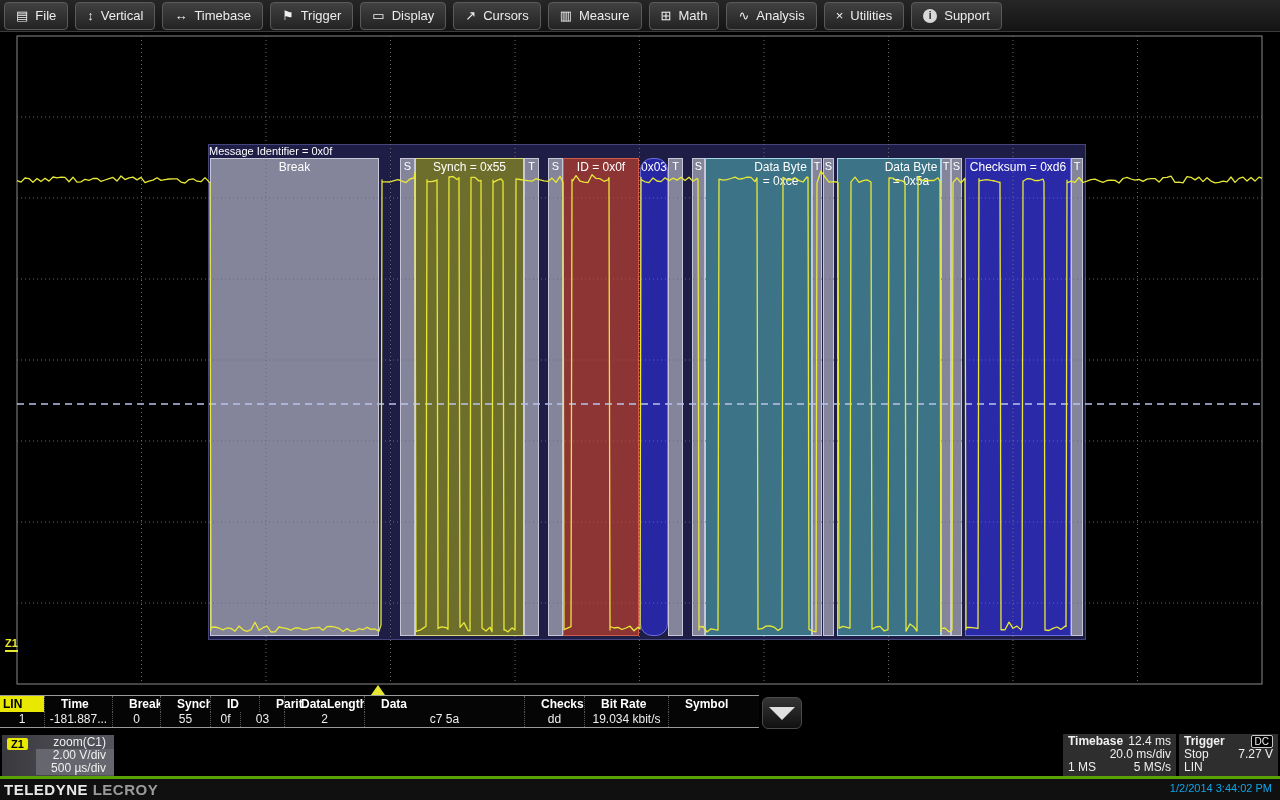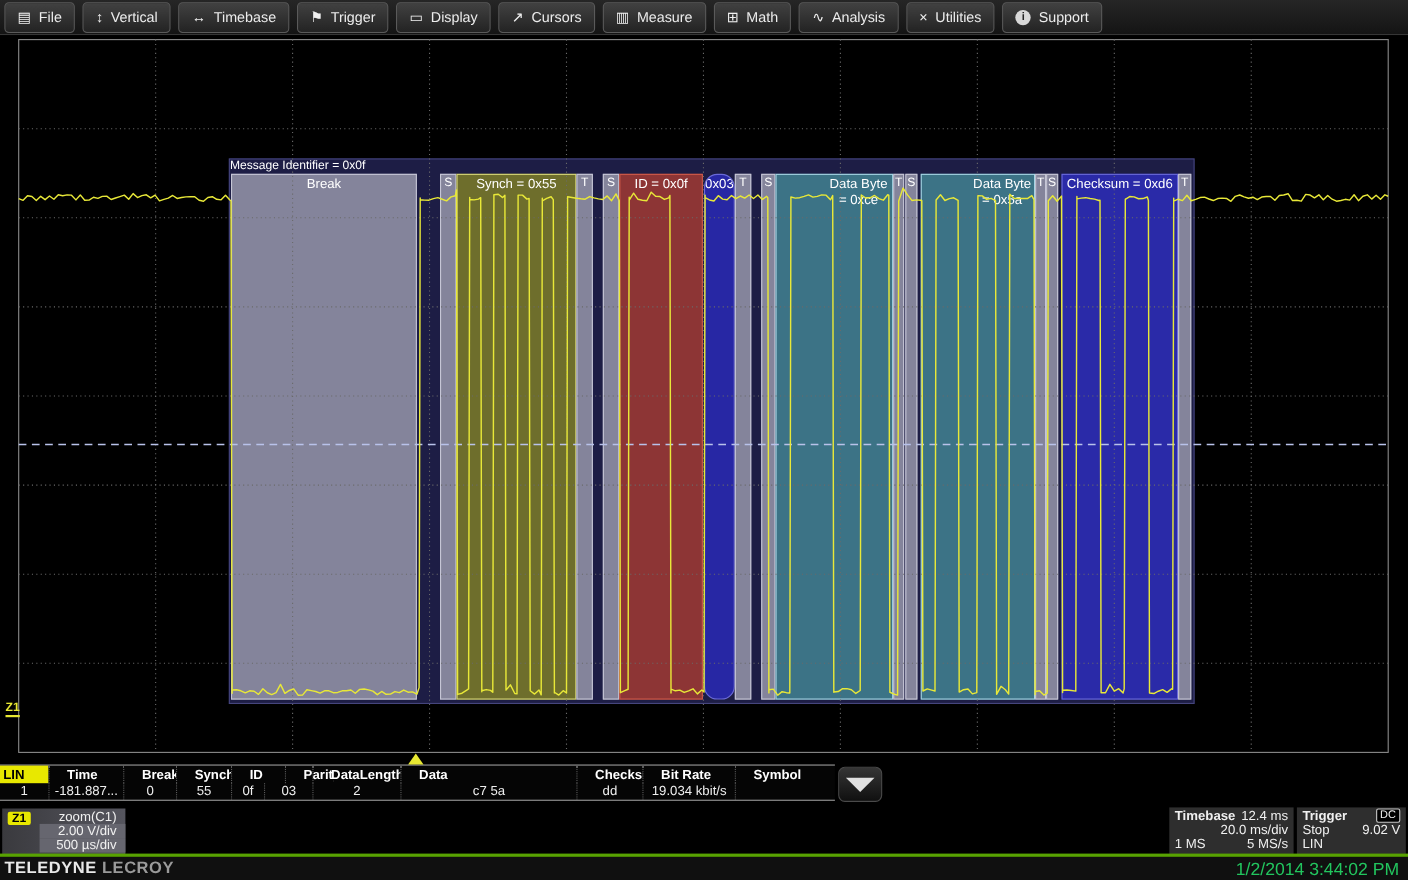--- a/index.html
+++ b/index.html
@@ -63,21 +63,21 @@
   #tbbox{left:1063px;top:5px;width:113px;height:43px;background:#2e2e2e;padding:1px 5px;}
   #trbox{left:1179px;top:5px;width:99px;height:43px;background:#2e2e2e;padding:1px 5px;}
   .ibrow{height:13px;line-height:13px;display:flex;justify-content:space-between;}
   .ibrow .bold{font-weight:bold;}
   #dc-badge{background:#000;border:1px solid #c8c8c8;border-radius:2px;font-size:10px;
     line-height:11px;padding:0 3px;}
   #greenline{position:absolute;left:0;top:776px;width:1280px;height:3px;background:#58a202;}
   #footer{position:absolute;left:0;top:779px;width:1280px;height:21px;background:#101010;}
   #brand{position:absolute;left:4px;top:2px;font-size:15px;font-weight:bold;letter-spacing:.5px;}
   #brand .b2{color:#9a9a9a;}
-  #datetime{position:absolute;right:8px;top:3px;font-size:16px;color:#22c55e;}
+  #datetime{position:absolute;right:8px;top:3px;font-size:11px;color:#0ea5e9;}
 </style>
 </head>
 <body>
 
 <div id="menubar">
     <div class="menu-btn">
       <span class="menu-ico">▤</span>
       <span>File</span>
     </div>
     <div class="menu-btn">
@@ -219,21 +219,21 @@
       <span>5 MS/s</span>
     </div>
   </div>
   <div class="info-box" id="trbox">
     <div class="ibrow">
       <span class="bold">Trigger</span>
       <span id="dc-badge">DC</span>
     </div>
     <div class="ibrow">
       <span>Stop</span>
-      <span>9.02 V</span>
+      <span>7.27 V</span>
     </div>
     <div class="ibrow">
       <span>LIN</span>
       <span></span>
     </div>
   </div>
 </div>
 
 <div id="greenline"></div>
 <div id="footer">

